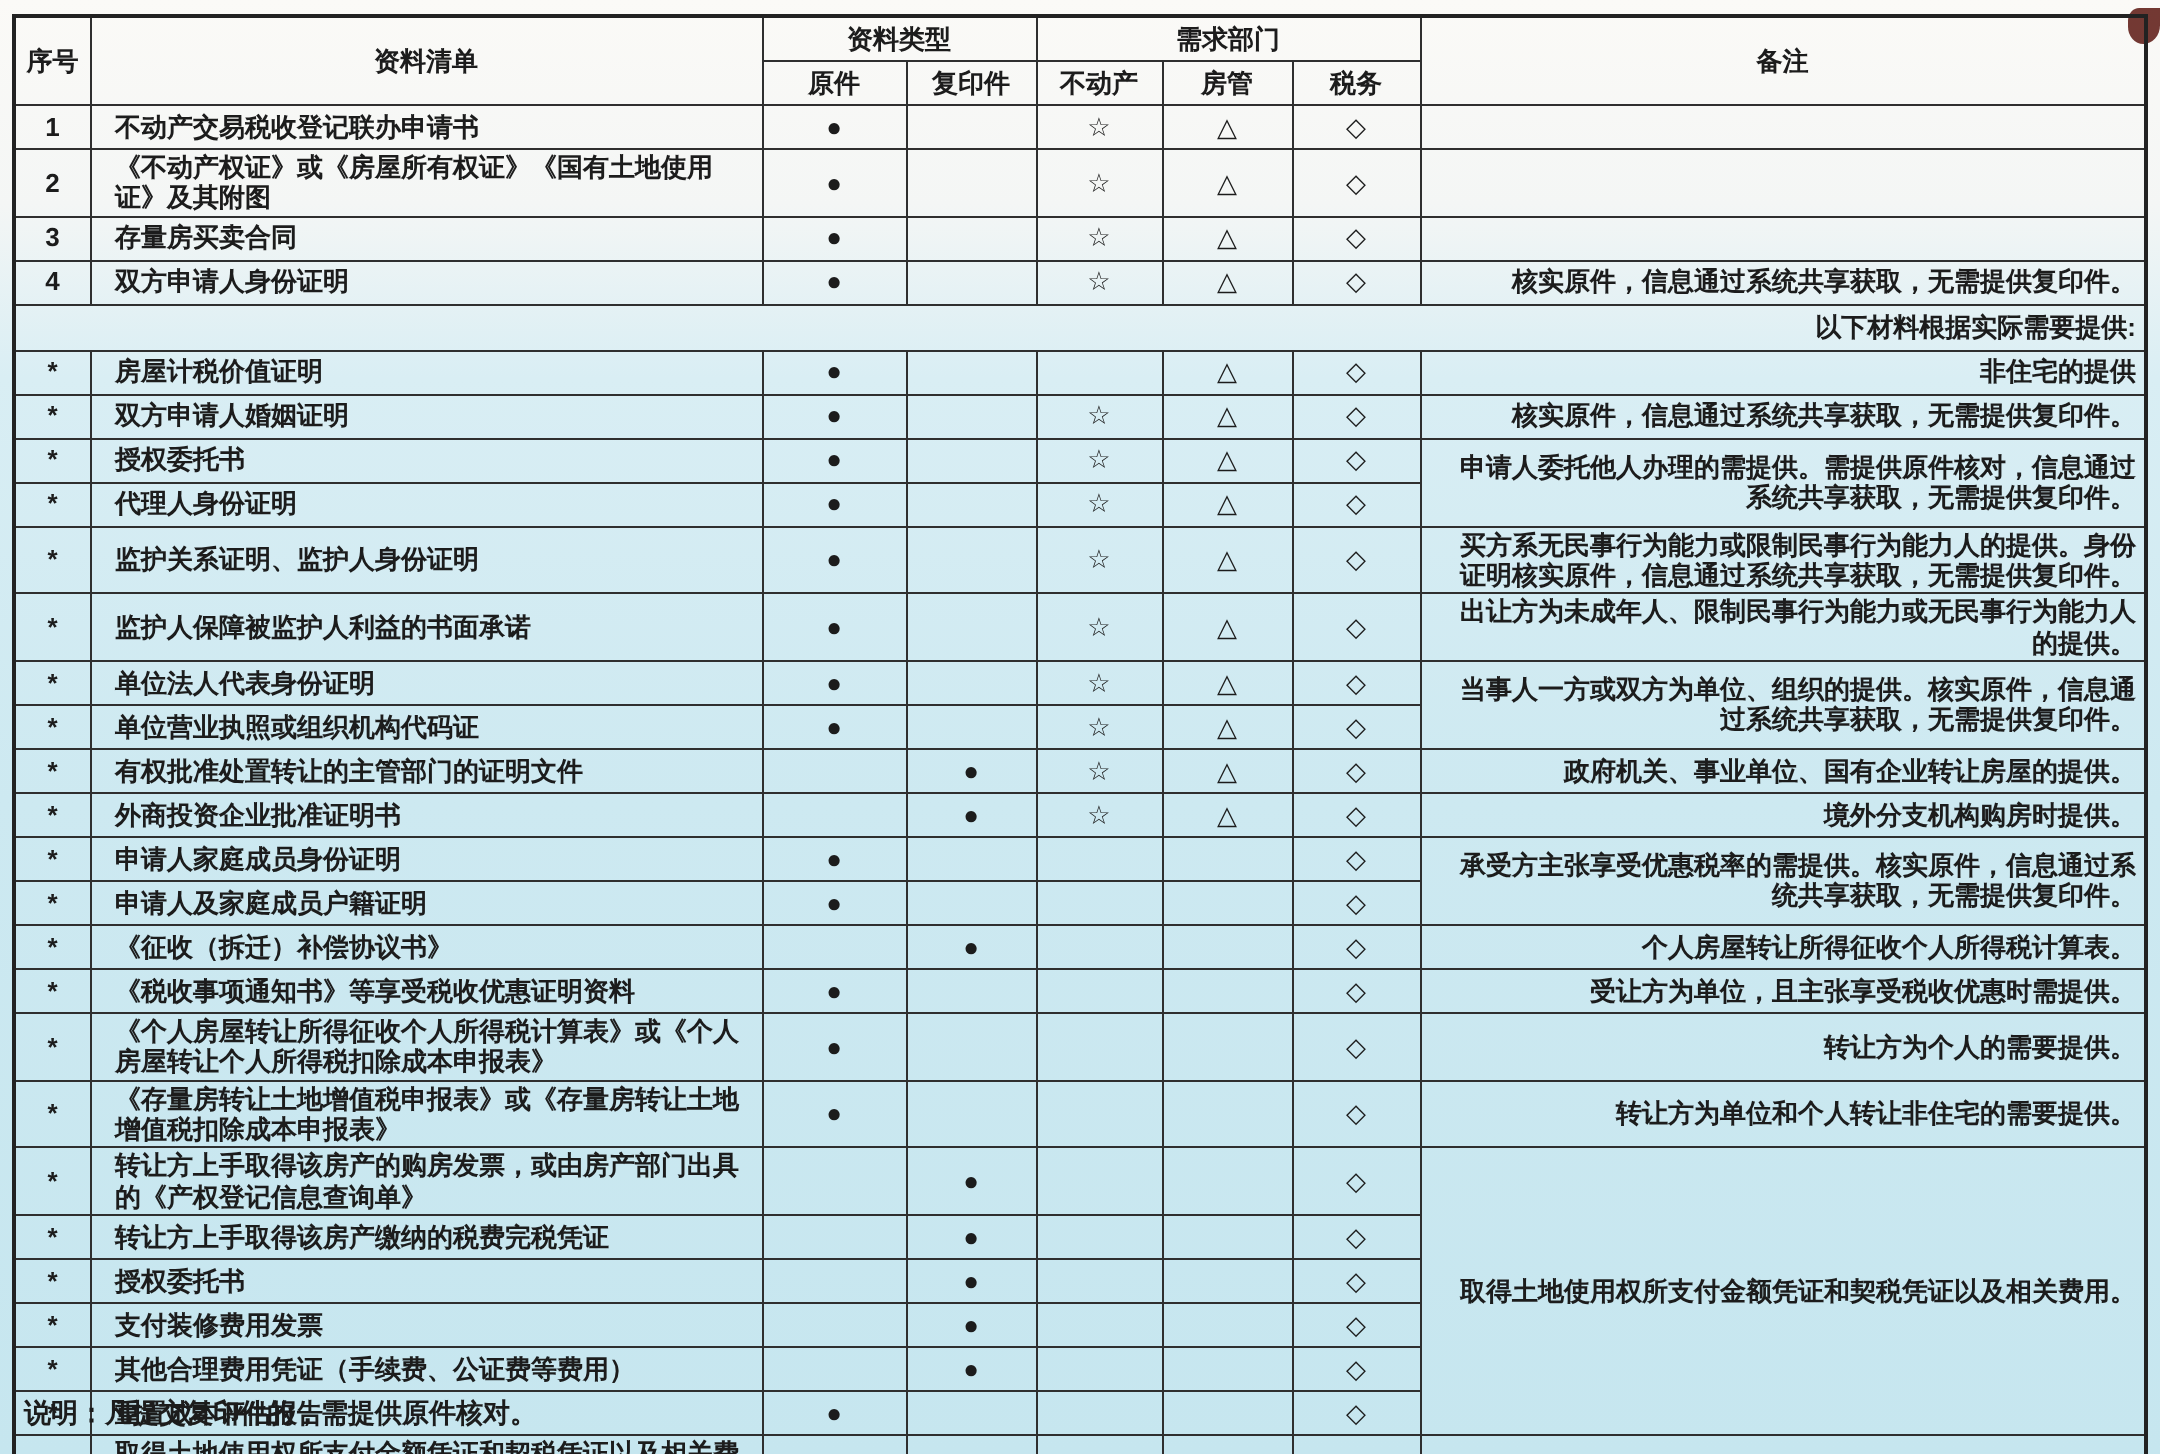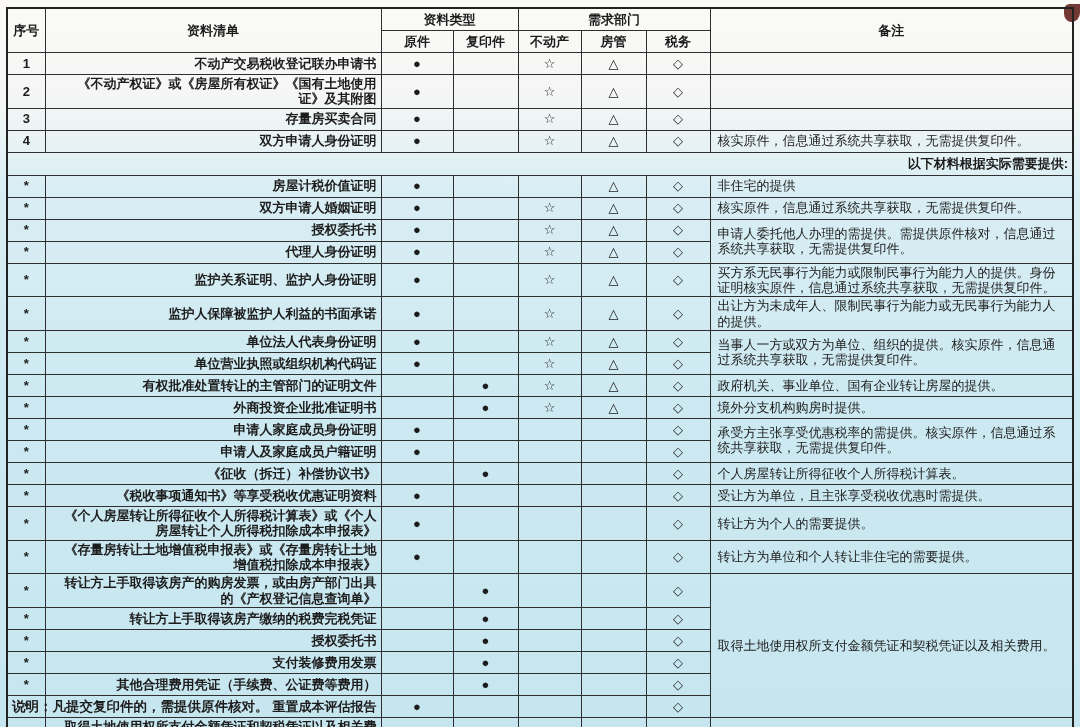--- a/index.html
+++ b/index.html
@@ -21,22 +21,22 @@
     line-height:1.18;
     vertical-align:middle;
     height:19px;
     background:transparent;
     font-weight:600;
     overflow:hidden;
   }
   .doc-table{border:2px solid #222;}
   th{font-weight:700;text-align:center;}
   td.c{text-align:center;}
-  td.name{text-align:right;padding-left:12px;margin-left:26px;}
-  td.remark{text-align:left;padding-left:7px;font-weight:400;}
+  td.name{text-align:left;padding-left:12px;margin-left:26px;}
+  td.remark{text-align:right;padding-left:7px;font-weight:700;}
   td.section{
     text-align:right;font-weight:700;padding-left:8px;height:20px;
   }
   .mark{font-size:13px;}
   .footer-note{
     position:absolute;left:12px;top:698px;
     font-size:13.5px;font-weight:700;color:#1c1c1c;
   }
   .corner-mark{
     position:absolute;right:0;top:4px;width:16px;height:18px;

